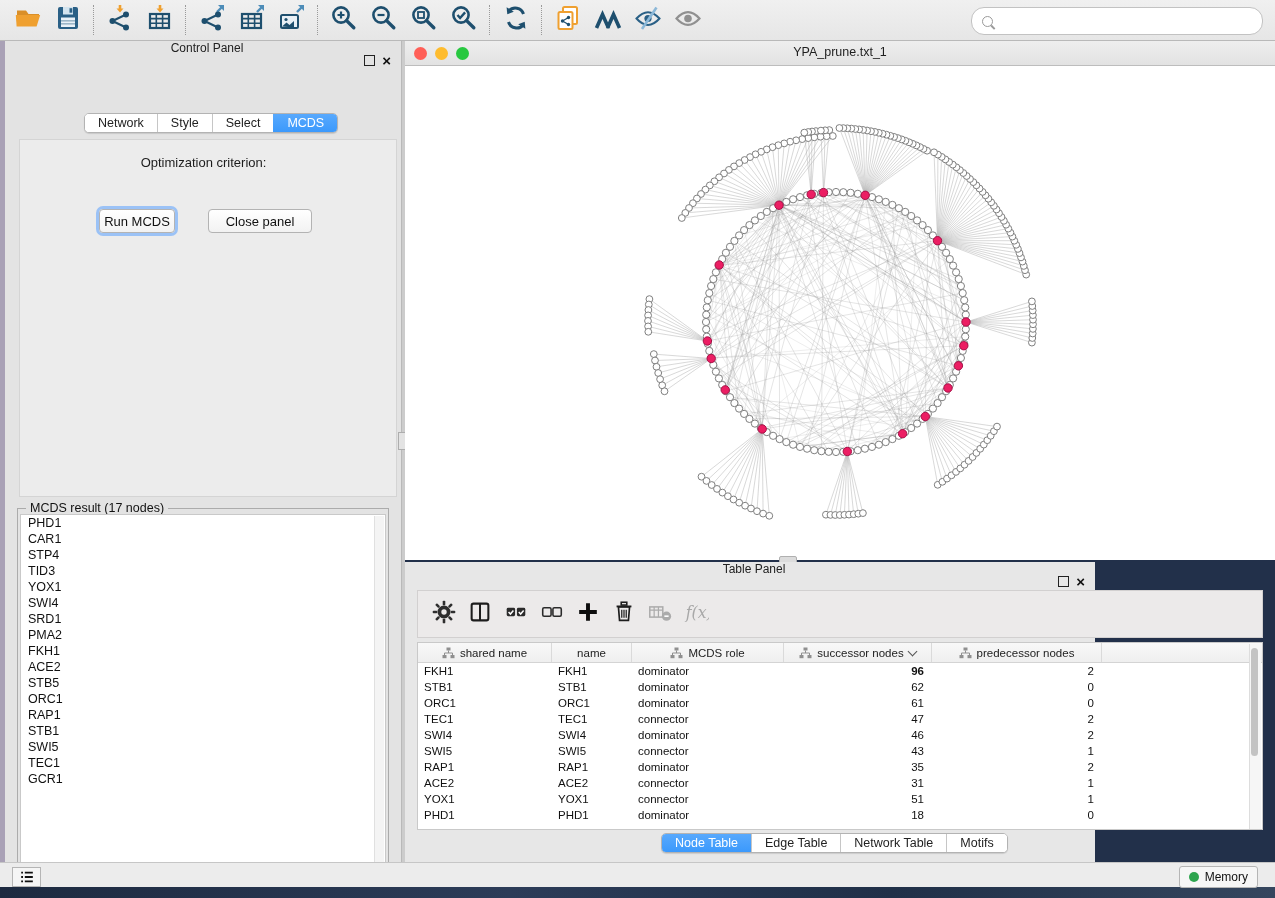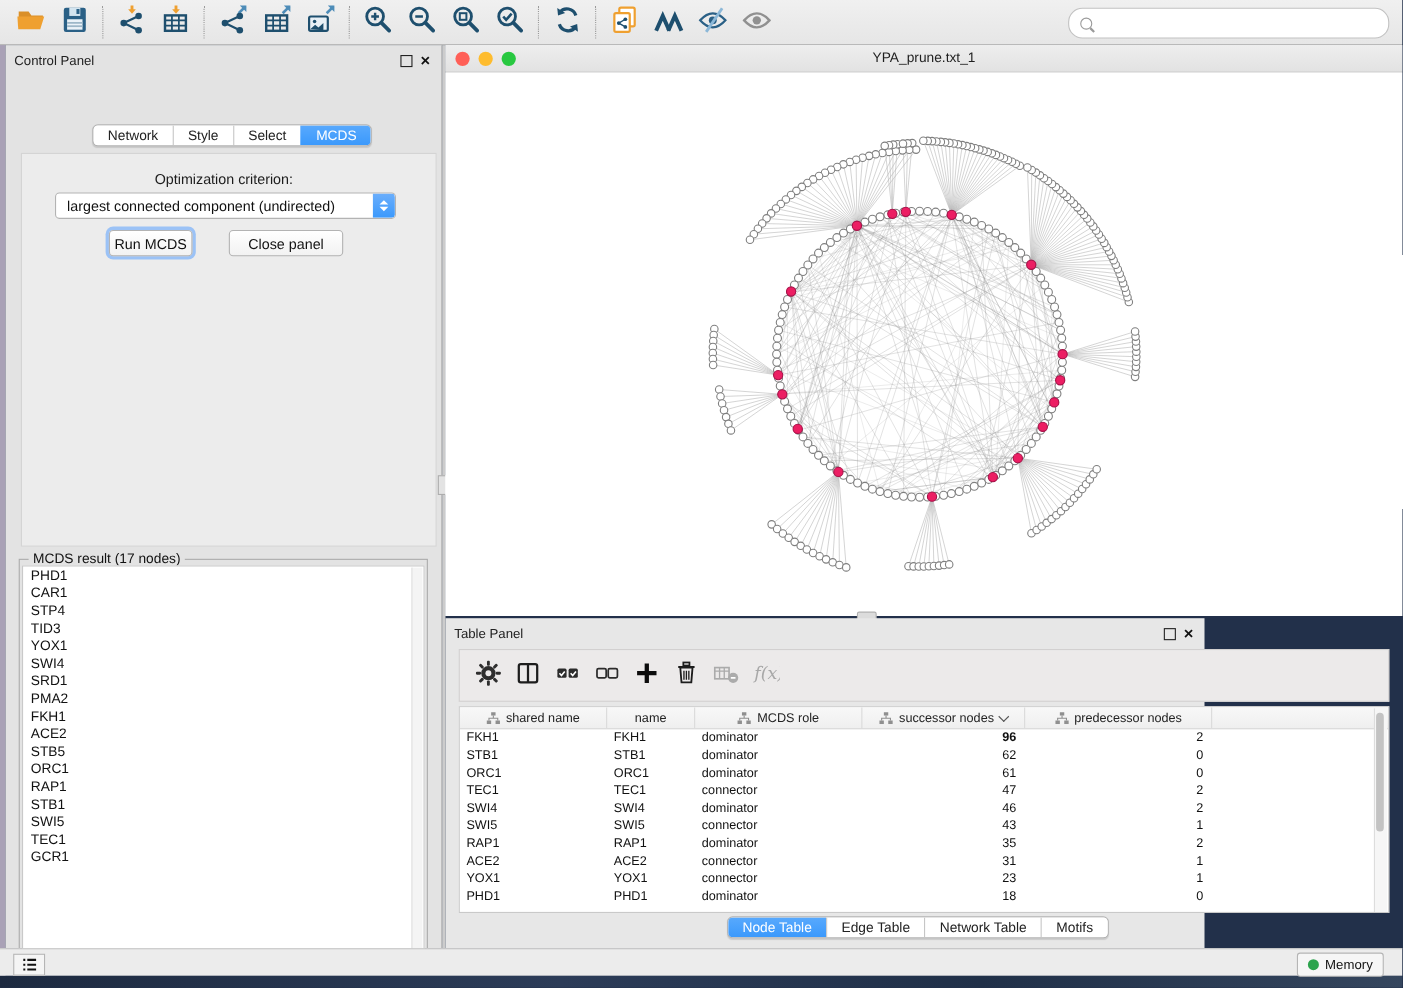--- a/index.html
+++ b/index.html
@@ -13,21 +13,21 @@
   #toolbar{left:0;top:0;width:1275px;height:41px;background:linear-gradient(#f0f0f0,#e6e6e6);border-bottom:1px solid #b9b9b9;display:flex;align-items:center;box-sizing:border-box;}
   #toolbar-icons{display:flex;align-items:center;height:100%;padding-left:8px;}
   .tb-btn{width:40px;height:34px;display:flex;align-items:center;justify-content:center;cursor:default;}
   .tb-sep{width:1px;height:30px;border-left:1px dotted #9a9a9a;margin:0 5px;}
   #search-wrap{position:absolute;right:12px;top:7px;width:290px;height:26px;background:#fff;border:1px solid #c2c2c2;border-radius:13px;display:flex;align-items:center;}
   #search-icon{width:9px;height:9px;border:1.5px solid #9a9a9a;border-radius:50%;margin-left:10px;position:relative;}
   #search-icon::after{content:"";position:absolute;width:1.5px;height:5px;background:#9a9a9a;left:9px;top:8px;transform:rotate(-45deg);}
   #search-input{border:none;outline:none;flex:1;height:20px;margin:0 10px 0 7px;font-size:13px;background:transparent;}
   
   #control-panel{left:5px;top:41px;width:397px;height:821px;background:#e3e3e3;border-right:1px solid #b9b9b9;box-sizing:border-box;}
-  .panel-head{height:28px;display:flex;align-items:center;font-size:12px;color:#222;}
+  .panel-head{height:28px;display:flex;align-items:center;font-size:12px;color:#222;flex-direction:column;}
   .panel-head .ph-title{margin-left:8px;}
   .ph-btns{margin-left:auto;display:flex;align-items:center;gap:7px;margin-right:10px;}
   .float-btn{width:9px;height:9px;border:1.5px solid #222;background:transparent;}
   .close-btn{font-size:15px;font-weight:bold;color:#111;line-height:9px;}
   .seg-tabs{display:flex;border:1px solid #b3b3b3;border-radius:5px;overflow:hidden;background:#fff;box-shadow:0 1px 1px rgba(0,0,0,.12);}
   .seg-tab{padding:2px 13px;font-size:12.5px;color:#222;background:#fff;border-left:1px solid #c6c6c6;white-space:nowrap;}
   .seg-tab:first-child{border-left:none;}
   .seg-tab.active{color:#fff;border-left-color:transparent;}
   #cp-tabs{position:absolute;left:79px;top:72px;}
   #cp-inner{left:14px;top:98px;width:378px;height:358px;background:#ececec;border:1px solid #d4d4d4;box-sizing:border-box;}
@@ -232,27 +232,20 @@
       </span>
     </div>
     <div class="seg-tabs" id="cp-tabs">
         <div class="seg-tab">Network</div>
         <div class="seg-tab">Style</div>
         <div class="seg-tab">Select</div>
         <div class="seg-tab active" style="background: linear-gradient(rgb(88, 169, 253), rgb(59, 153, 252));">MCDS</div>
       </div>
     <div class="abs" id="cp-inner"></div>
     <div class="abs" id="opt-label">Optimization criterion:</div>
-    <div class="abs" id="criterion">
-      <span id="criterion-text">largest connected component (undirected)</span>
-      <span id="criterion-step" style="background: linear-gradient(rgb(106, 174, 252), rgb(59, 153, 252));">
-          <span class="car up"></span>
-          <span class="car down"></span>
-        </span>
-    </div>
     <div class="cp-btn" id="run-btn">Run MCDS</div>
     <div class="cp-btn" id="close-panel-btn">Close panel</div>
     <div class="abs" id="mcds-group">
       <div id="mcds-legend">MCDS result (17 nodes)</div>
       <div id="mcds-list">
         <div id="mcds-scroll"></div>
       <div class="mcds-item">PHD1</div>
           <div class="mcds-item">CAR1</div>
           <div class="mcds-item">STP4</div>
           <div class="mcds-item">TID3</div>
@@ -1117,21 +1110,21 @@
             <div class="td" style="width: 134px;">ACE2</div>
             <div class="td" style="width: 80px;">ACE2</div>
             <div class="td" style="width: 152px;">connector</div>
             <div class="td num" style="width: 148px;">31</div>
             <div class="td num" style="width: 170px;">1</div>
           </div>
           <div class="tr">
             <div class="td" style="width: 134px;">YOX1</div>
             <div class="td" style="width: 80px;">YOX1</div>
             <div class="td" style="width: 152px;">connector</div>
-            <div class="td num" style="width: 148px;">23</div>
+            <div class="td num" style="width: 148px;">51</div>
             <div class="td num" style="width: 170px;">1</div>
           </div>
           <div class="tr">
             <div class="td" style="width: 134px;">PHD1</div>
             <div class="td" style="width: 80px;">PHD1</div>
             <div class="td" style="width: 152px;">dominator</div>
             <div class="td num" style="width: 148px;">18</div>
             <div class="td num" style="width: 170px;">0</div>
           </div>
         </div>

